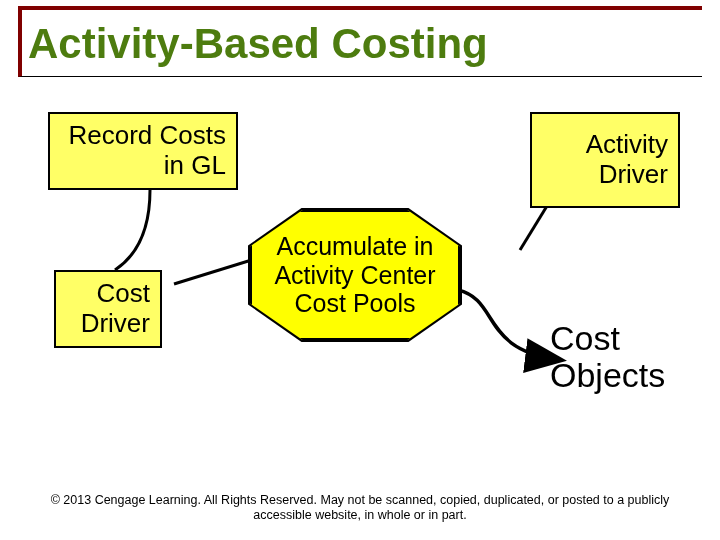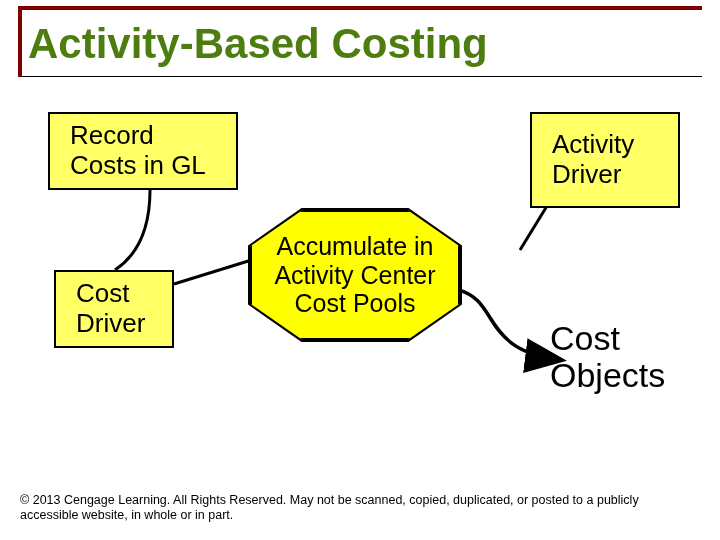--- a/index.html
+++ b/index.html
@@ -30,28 +30,28 @@
     position: absolute;
     left: 0; right: 0; top: 90px; bottom: 60px;
   }
   .box {
     position: absolute;
     background: #ffff66;
     border: 2px solid #000;
     display: flex;
     align-items: center;
     justify-content: center;
-    text-align: left;
+    text-align: right;
     font-size: 26px;
     line-height: 1.15;
-    padding: 6px 20px;
+    padding: 6px 10px;
   }
   .box-record { left: 48px; top: 22px; width: 190px; height: 78px; }
   .box-activity { left: 530px; top: 22px; width: 150px; height: 96px; }
-  .box-costdriver { left: 54px; top: 180px; width: 120px; height: 78px; }
+  .box-costdriver { left: 54px; top: 180px; width: 108px; height: 78px; }
 
   .octagon {
     position: absolute;
     left: 250px; top: 120px;
     width: 210px; height: 130px;
     background: #ffff00;
     border: 2px solid #000;
     display: flex;
     align-items: center;
     justify-content: center;
@@ -80,21 +80,21 @@
     position: absolute;
     left: 0; top: 0;
     width: 720px; height: 380px;
     pointer-events: none;
   }
 
   .footer {
     position: absolute;
     left: 20px; right: 20px; bottom: 16px;
     font-size: 12.5px;
-    text-align: left;
+    text-align: center;
     color: #000;
     line-height: 1.25;
   }
 </style>
 </head>
 <body>
 
 <div class="title-bar">
   <h1 class="title">Activity-Based Costing</h1>
 </div>

